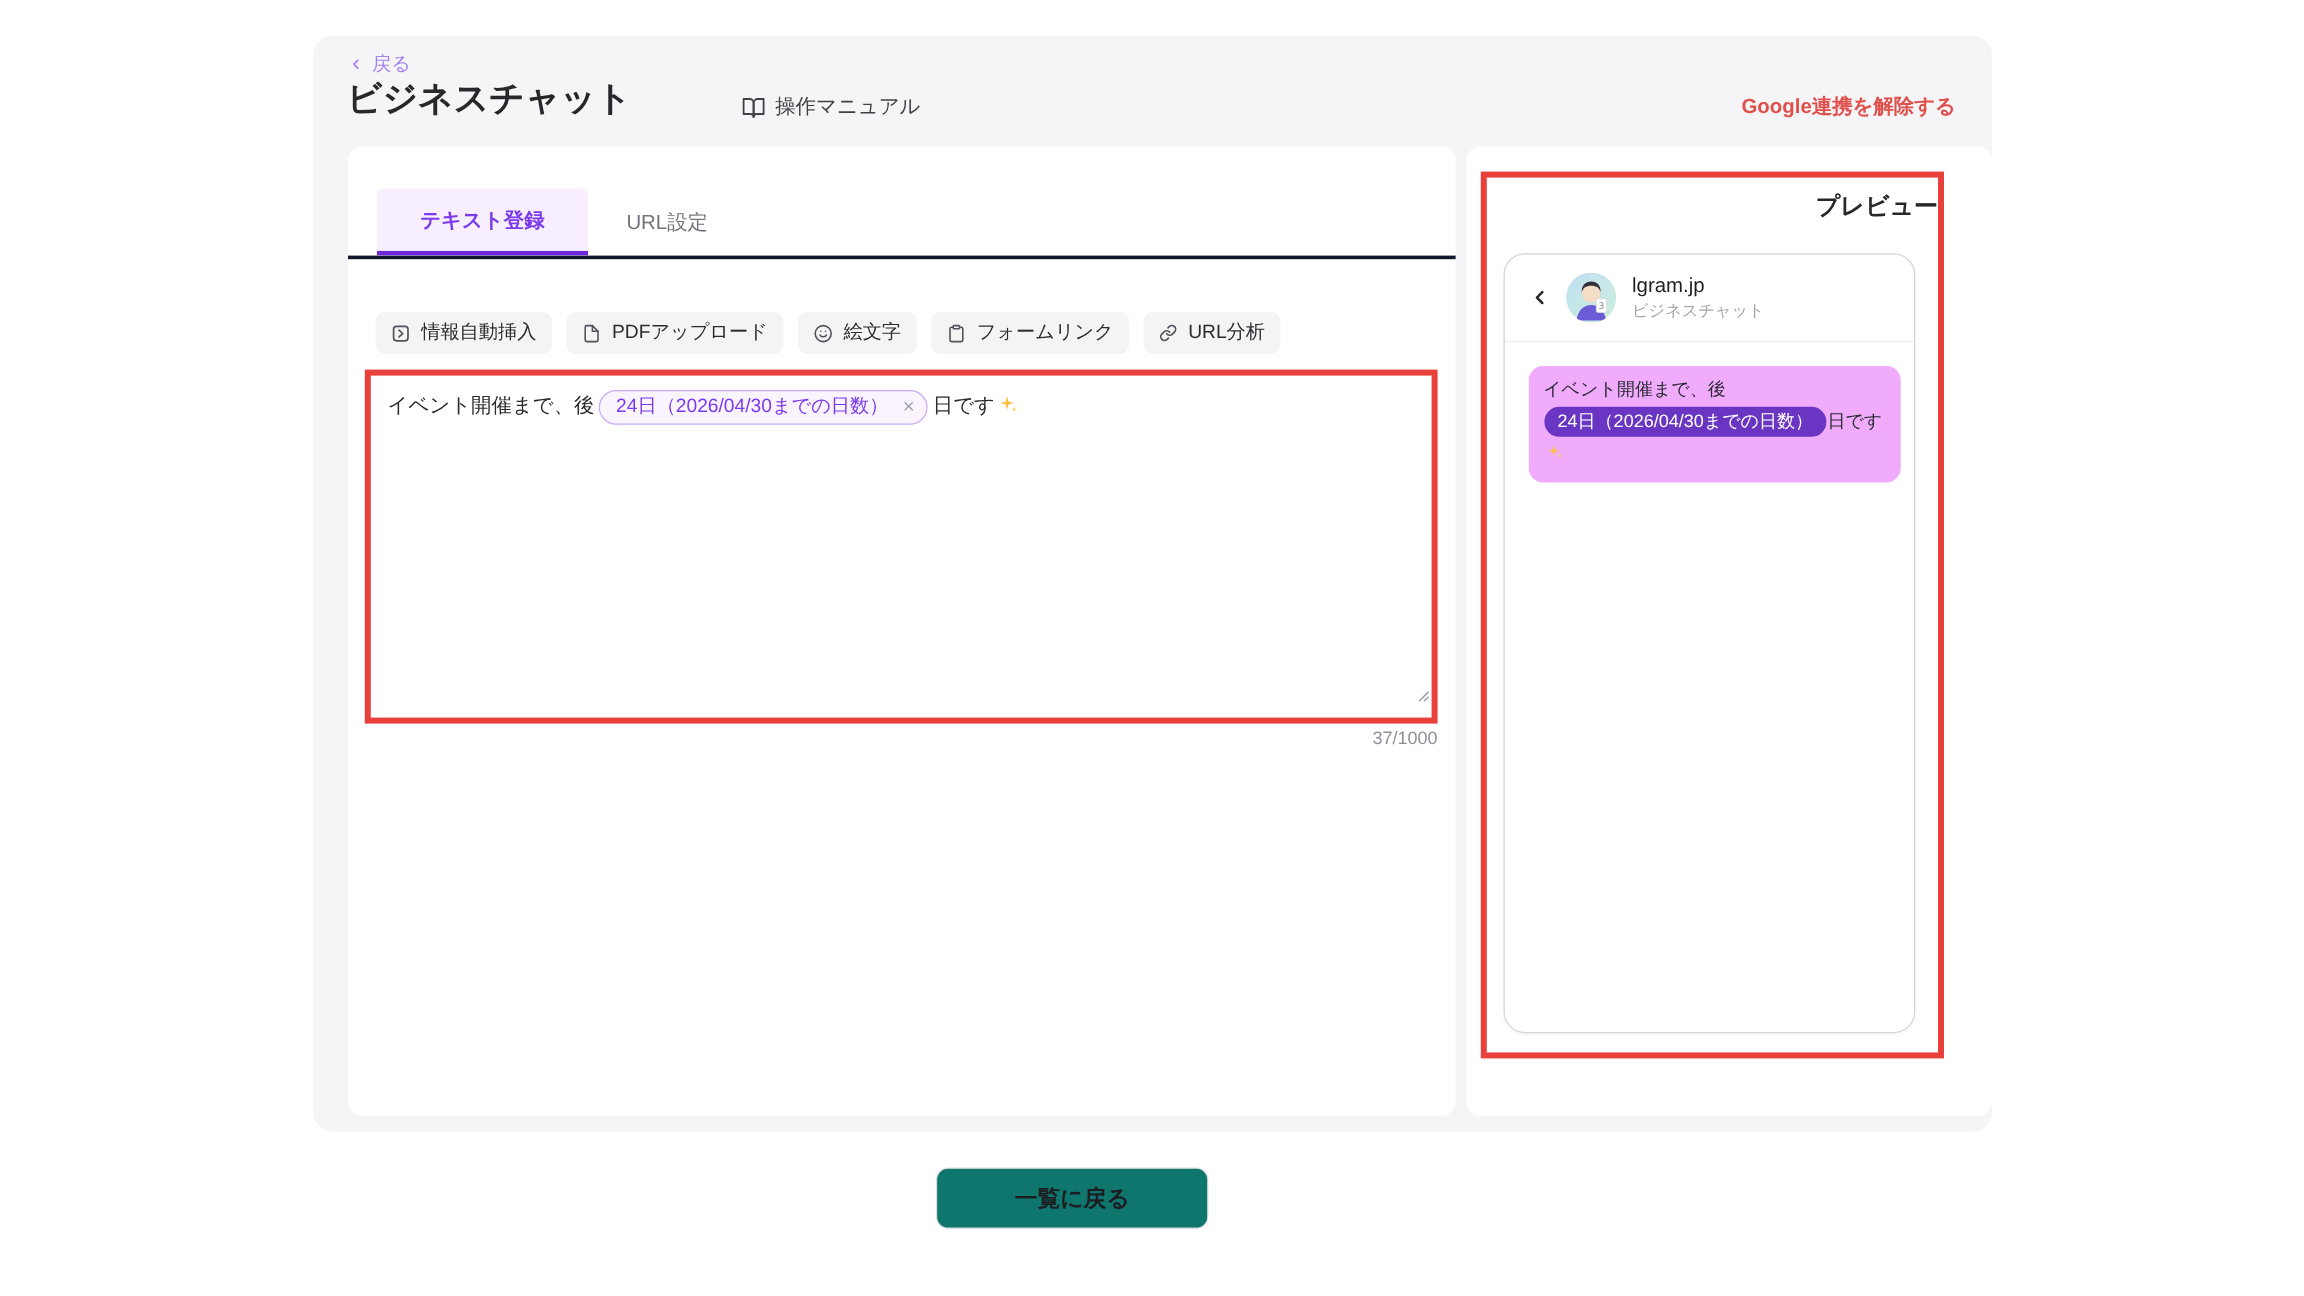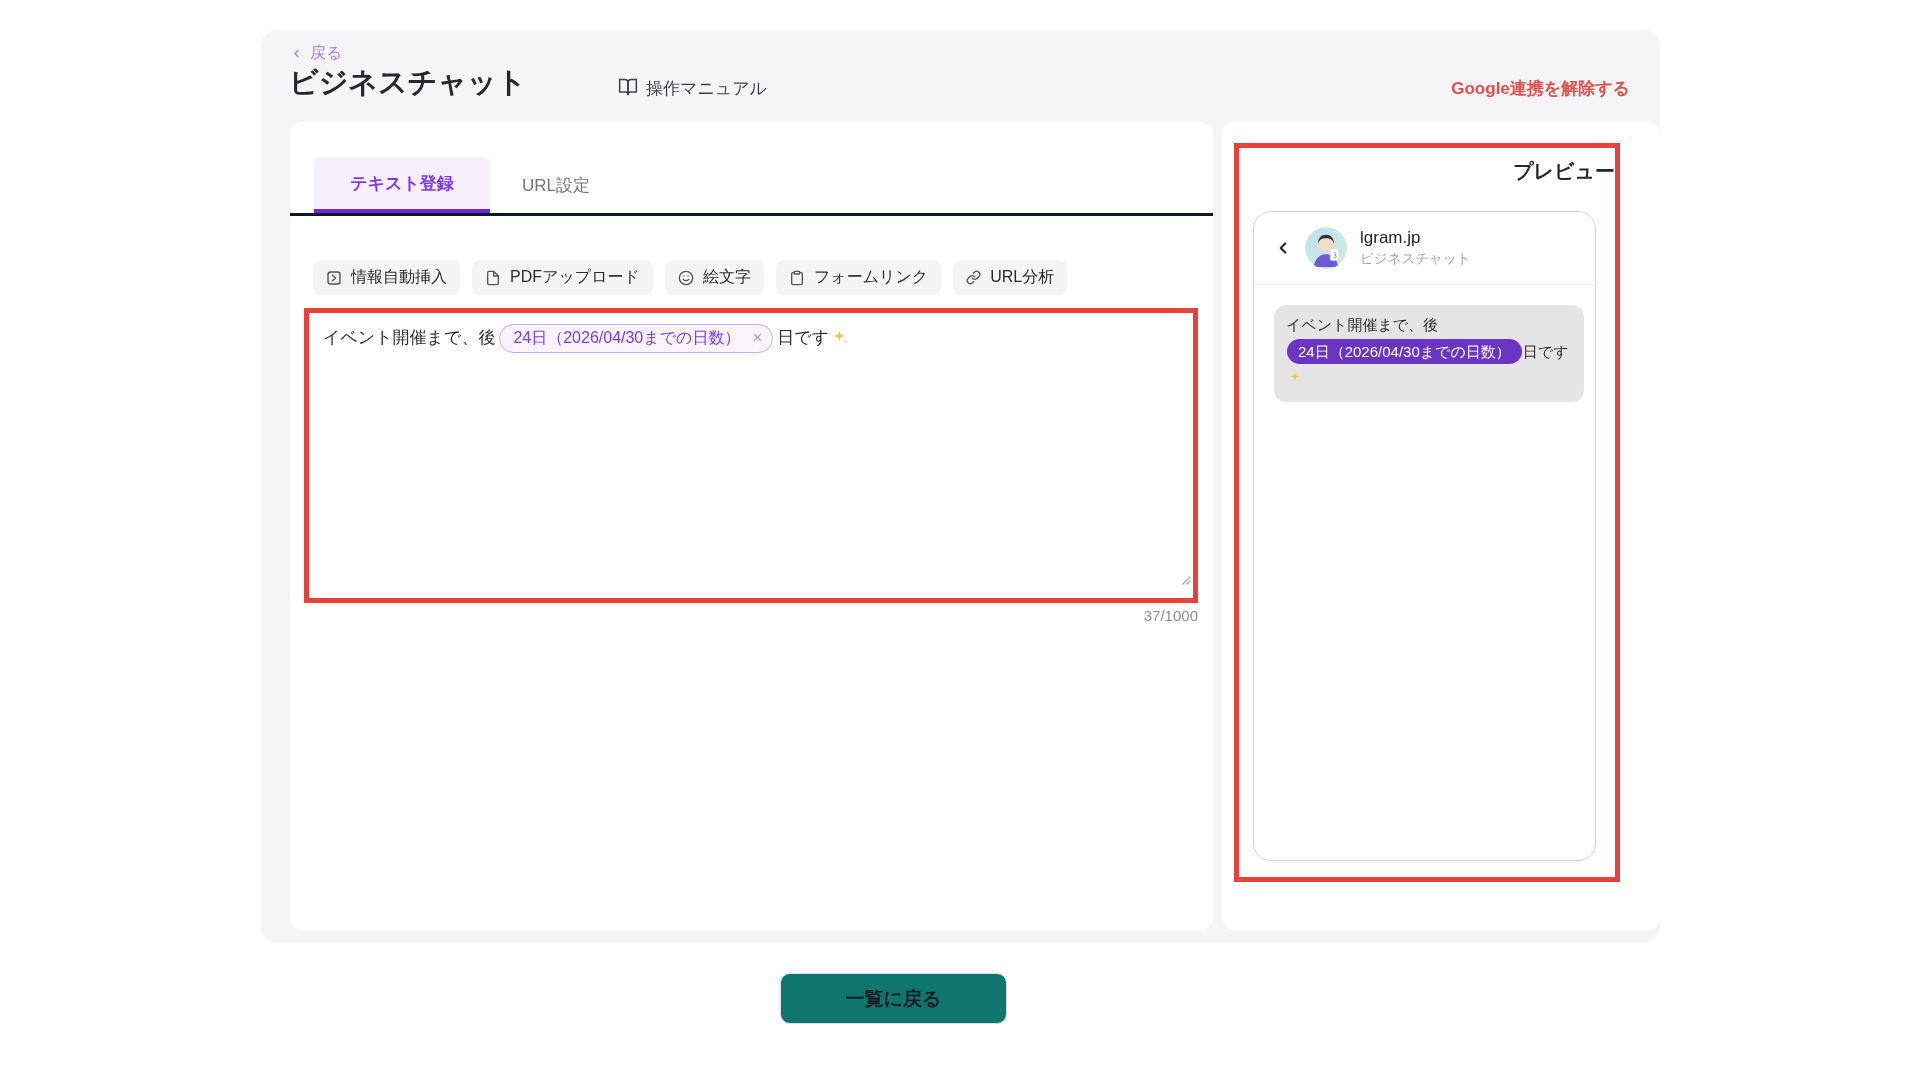--- a/index.html
+++ b/index.html
@@ -9,21 +9,21 @@
 
   
   .card { position:absolute; left:261px; top:30px; width:1399px; height:913px;
     background:#f5f4f6; border-radius:16px; }
 
   
   .back-link { position:absolute; left:29px; top:13px; display:flex; align-items:center; gap:7px;
     color:#a583ee; font-size:16px; cursor:pointer; }
   .back-link svg { stroke:#a583ee; }
   .page-title { position:absolute; left:28px; top:33px; font-size:29px; font-weight:700; color:#27272c; }
-  .manual-link { position:absolute; left:357px; top:47px; display:flex; align-items:flex-start; gap:8px;
+  .manual-link { position:absolute; left:357px; top:47px; display:flex; align-items:flex-end; gap:8px;
     font-size:17px; color:#3f3f46; cursor:pointer; }
   .manual-link svg { stroke:#3f3f46; }
   .google-unlink { position:absolute; right:30px; top:47px; font-size:17px; font-weight:600;
     color:#e0504b; cursor:pointer; }
 
   
   .editor-panel { position:absolute; left:29px; top:92px; width:923px; height:808px;
     background:#ffffff; border-radius:12px; }
   .tabs { display:flex; align-items:flex-end; padding-left:24px; padding-top:35px;
     border-bottom:3px solid #0f172a; }
@@ -61,21 +61,21 @@
     background:#ffffff; border:1.5px solid #d4d4d9; border-radius:18px;
     box-shadow:0 1px 3px rgba(0,0,0,0.04); overflow:hidden; }
   .chat-header { display:flex; align-items:center; gap:13px; height:73px; padding:0 18px 0 20px;
     border-bottom:1px solid #ececee; }
   .chat-back { flex:none; display:flex; }
   .chat-back svg { stroke:#26262b; }
   .avatar { flex:none; width:42px; height:42px; border-radius:50%; overflow:hidden; }
   .chat-id { display:flex; flex-direction:column; gap:2px; }
   .chat-name { font-size:17px; font-weight:400; color:#1f1f24; }
   .chat-sub { font-size:13.5px; color:#a3a3ab; }
-  .chat-bubble { margin:20px 13px 0 20px; width:310px; background:#e5e5e5;
+  .chat-bubble { margin:20px 13px 0 20px; width:310px; background:#f0abfc;
     border-radius:12px; padding:9px 12px 11px; font-size:15px; line-height:1.5;
     color:#2a2a30; word-break:break-all; }
   .msg-pill { display:inline-block; background:#6a35c2; color:#ffffff; border-radius:13px;
     padding:2px 11px; font-size:15px; line-height:1.4; margin:2px 1px; }
 
   
   .btn { position:absolute; display:flex; align-items:center; justify-content:center;
     height:51px; border-radius:10px; font-size:19px; font-weight:700; cursor:pointer; }
   .btn-list { left:780px; top:973px; width:227px; background:#0f766e;
     border:1px solid #dcdce0; color:#1c1c21; }

